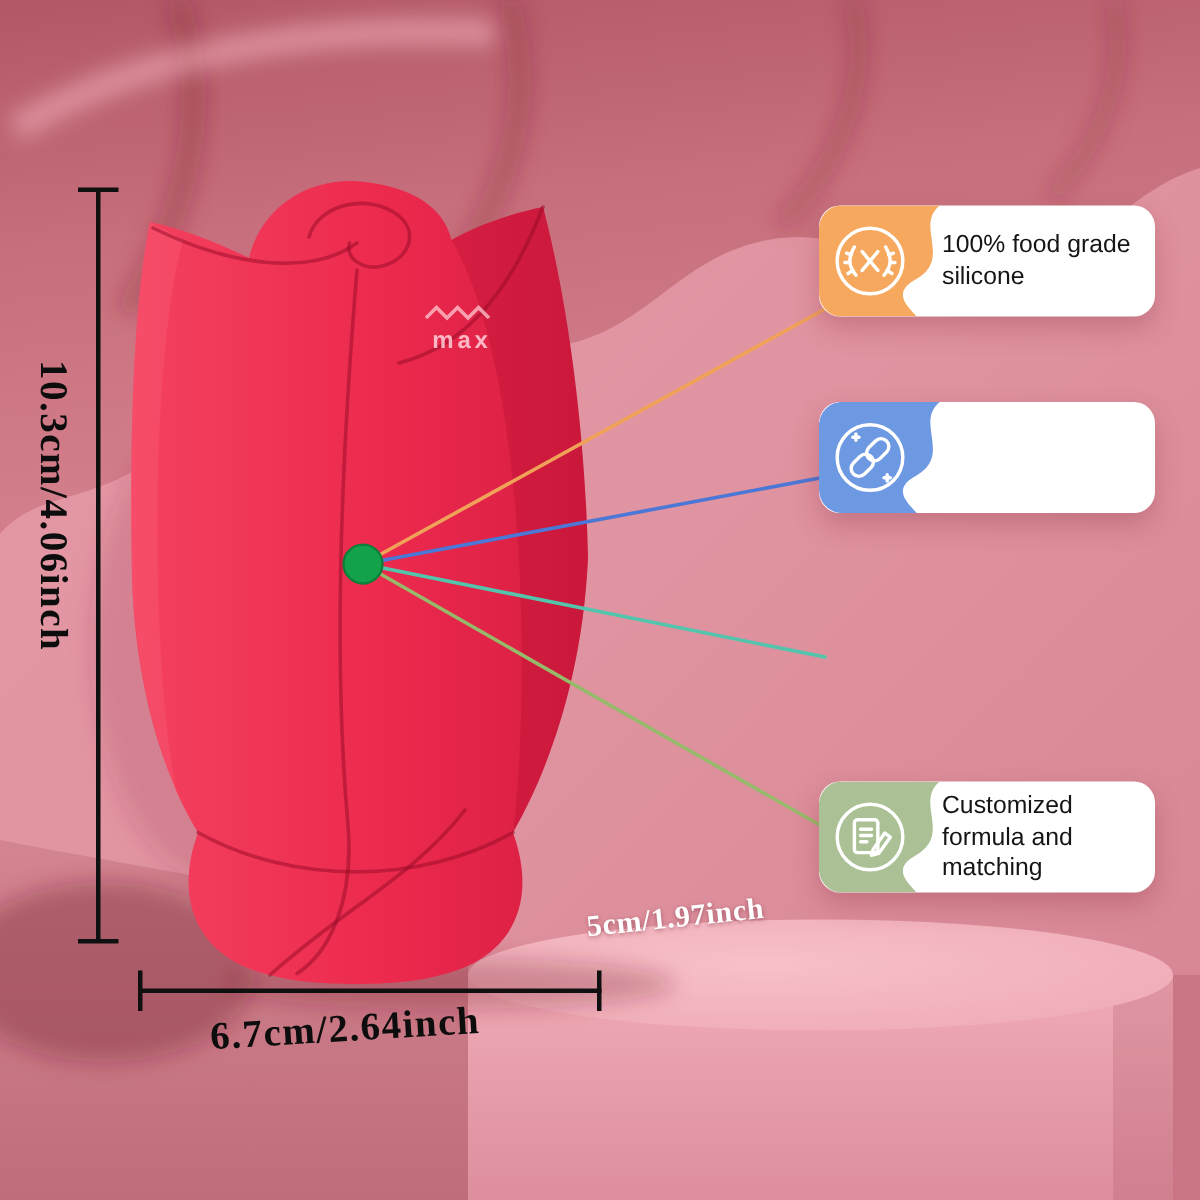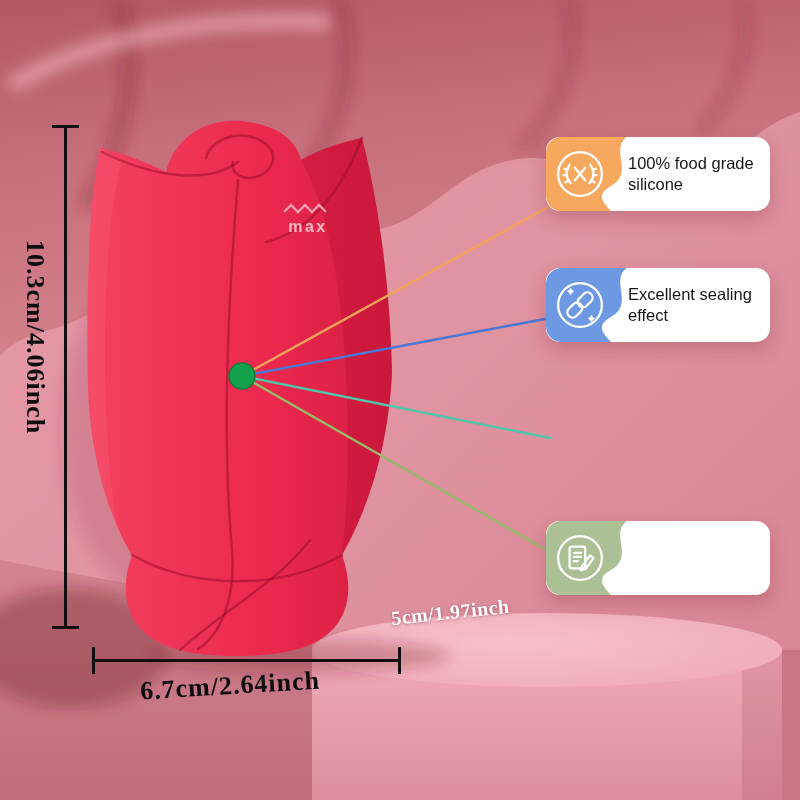--- a/index.html
+++ b/index.html
@@ -131,34 +131,34 @@
       <path d="M16 0 H84 C66 14 94 36 66 50 C52 58 60 66 68 74 H16 C7 74 0 67 0 58 V16 C0 7 7 0 16 0 Z" fill="#6d99e2"></path>
     </svg>
     <svg class="fi" viewBox="0 0 48 48">
       <circle class="st" cx="24" cy="24" r="21"></circle>
       <g transform="rotate(-45 24 24)">
         <rect class="st" x="9" y="19" width="16" height="10" rx="5"></rect>
         <rect class="st" x="23" y="19" width="16" height="10" rx="5"></rect>
       </g>
       <path class="st" d="M15 9 l0 4 M13 11 l4 0 M35 35 l0 4 M33 37 l4 0"></path>
     </svg>
-    <div class="flabel">Excellent sealing effect</div>
   </div>
 
 
   <div class="card" style="top:521px">
     <svg class="blob" viewBox="0 0 96 74" preserveAspectRatio="none">
       <path d="M16 0 H84 C66 14 94 36 66 50 C52 58 60 66 68 74 H16 C7 74 0 67 0 58 V16 C0 7 7 0 16 0 Z" fill="#abc094"></path>
     </svg>
     <svg class="fi" viewBox="0 0 48 48">
       <circle class="st" cx="24" cy="24" r="21"></circle>
       <rect class="st" x="14" y="13" width="15" height="21" rx="2"></rect>
       <path class="st" d="M18 19 h7 M18 23 h7 M18 27 h4"></path>
       <path class="st" d="M26 32 l7.5 -10.5 l3.5 2.6 l-7.5 10.4 l-4.6 1.2 z"></path>
     </svg>
+    <div class="flabel">Customized formula and matching</div>
   </div>
 
   <div class="dimline" style="left:64px;top:127px;width:3px;height:501px"></div>
   <div class="dimline" style="left:52px;top:125px;width:27px;height:3px"></div>
   <div class="dimline" style="left:52px;top:626px;width:27px;height:3px"></div>
   <div class="dim-v-text">10.3cm/4.06inch</div>
 
   <div class="dimline" style="left:92px;top:659px;width:309px;height:3px"></div>
   <div class="dimline" style="left:92px;top:647px;width:3px;height:27px"></div>
   <div class="dimline" style="left:398px;top:647px;width:3px;height:27px"></div>

